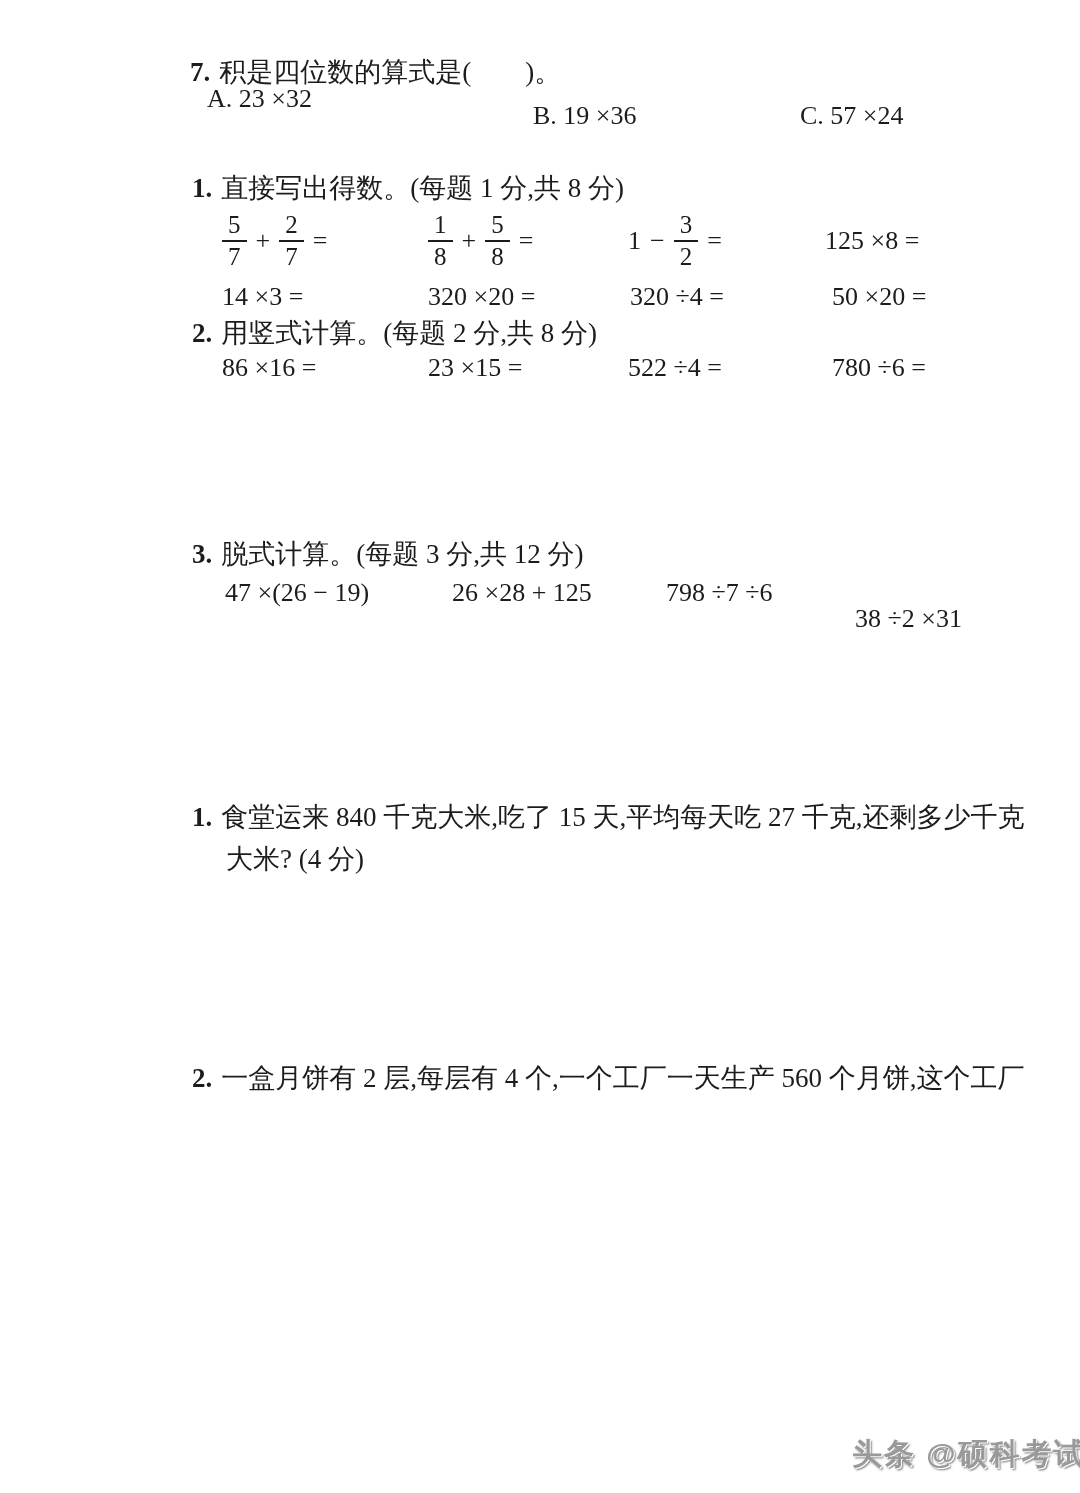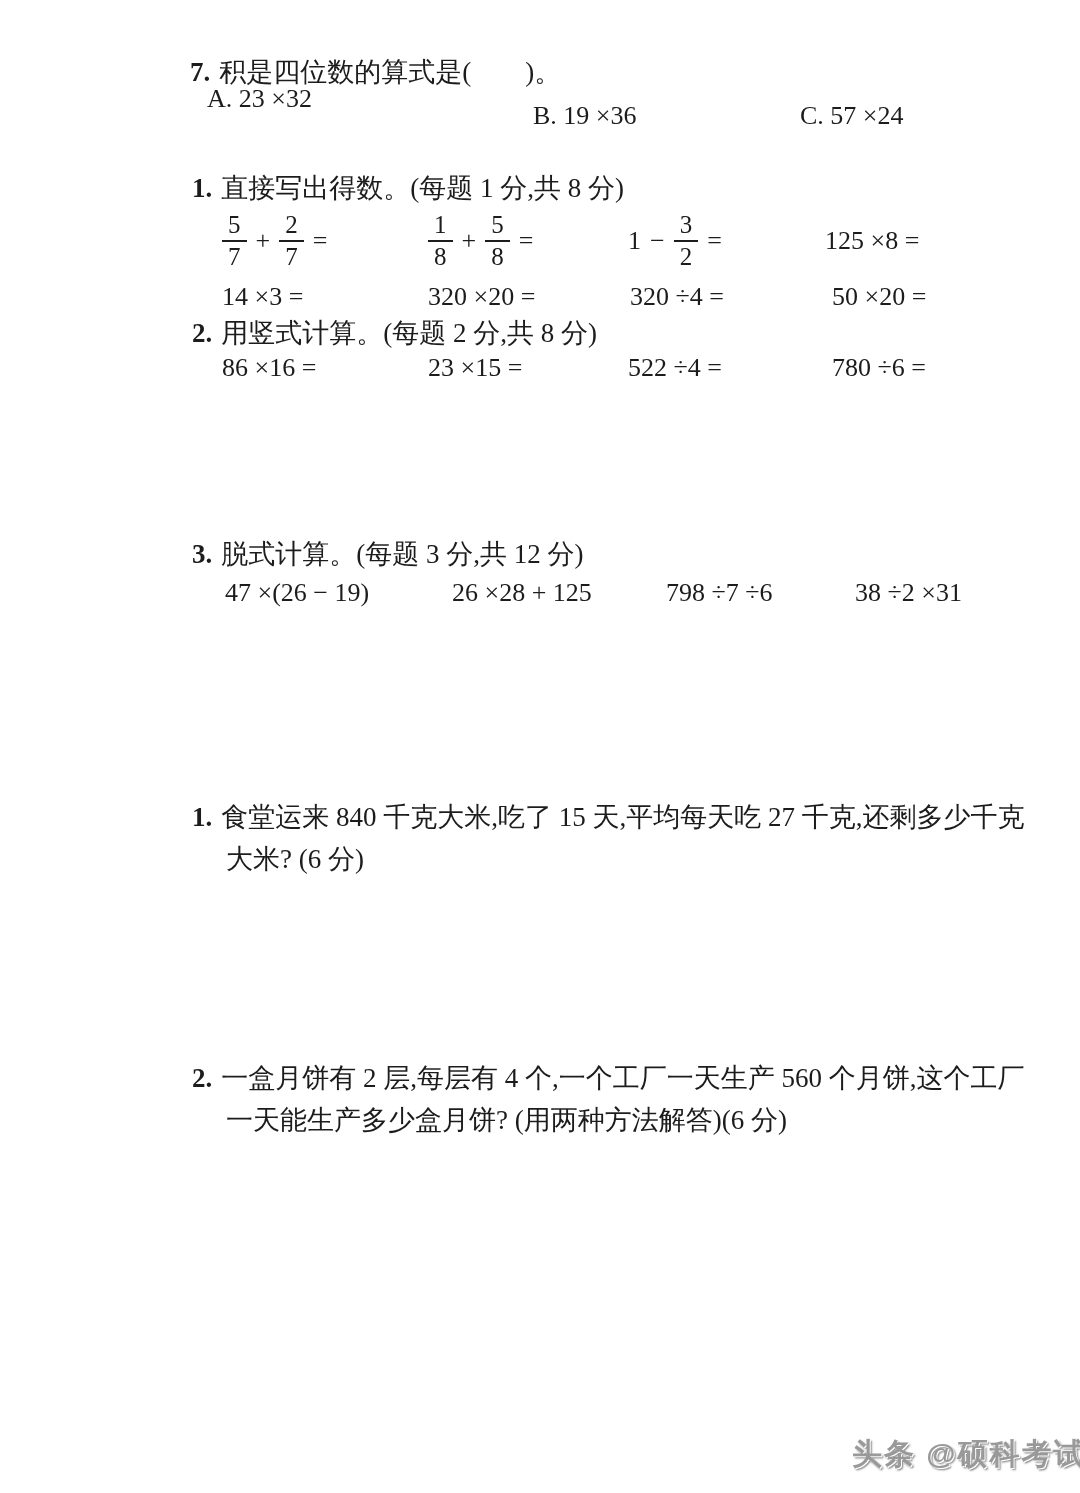--- a/index.html
+++ b/index.html
@@ -103,30 +103,29 @@
   <div class="abs calc" style="left:628px;top:353px;">522 ÷4 =</div>
   <div class="abs calc" style="left:832px;top:353px;font-family:Liberation Serif, serif;">780 ÷6 =</div>
 
   <div class="line" style="left:192px;top:538px;">
     <span class="num">3.</span>
     <span>脱式计算。(每题 3 分,共 12 分)</span>
   </div>
   <div class="abs calc" style="left:225px;top:578px;text-align:right;">47 ×(26 − 19)</div>
   <div class="abs calc" style="left:452px;top:578px;">26 ×28 + 125</div>
   <div class="abs calc" style="left:666px;top:578px;">798 ÷7 ÷6</div>
-  <div class="abs calc" style="left:855px;top:578px;">38 ÷2 ×31</div>
+  <div class="abs calc" style="left:855px;top:604px;">38 ÷2 ×31</div>
 
 
   <div class="line" style="left:192px;top:801px;">
     <span class="num">1.</span>
     <span>食堂运来 840 千克大米,吃了 15 天,平均每天吃 27 千克,还剩多少千克</span>
   </div>
-  <div class="abs" style="left:226px;top:841px;font-size:27px;">大米? (6 分)</div>
+  <div class="abs" style="left:226px;top:841px;font-size:27px;">大米? (4 分)</div>
 
   <div class="line" style="left:192px;top:1062px;">
     <span class="num">2.</span>
     <span>一盒月饼有 2 层,每层有 4 个,一个工厂一天生产 560 个月饼,这个工厂</span>
   </div>
-  <div class="abs" style="left:226px;top:1102px;font-size:27px;">一天能生产多少盒月饼? (用两种方法解答)(6 分)</div>
 
   <div class="wm">头条 @硕科考试_</div>
 
 </div>
 
 </body></html>

